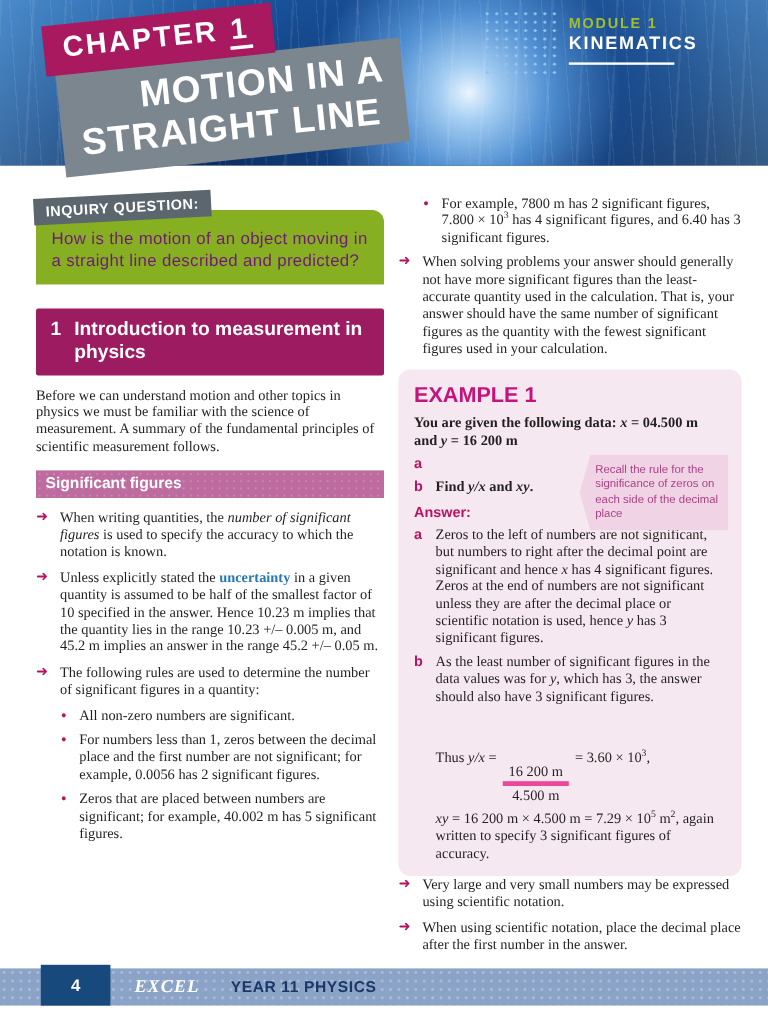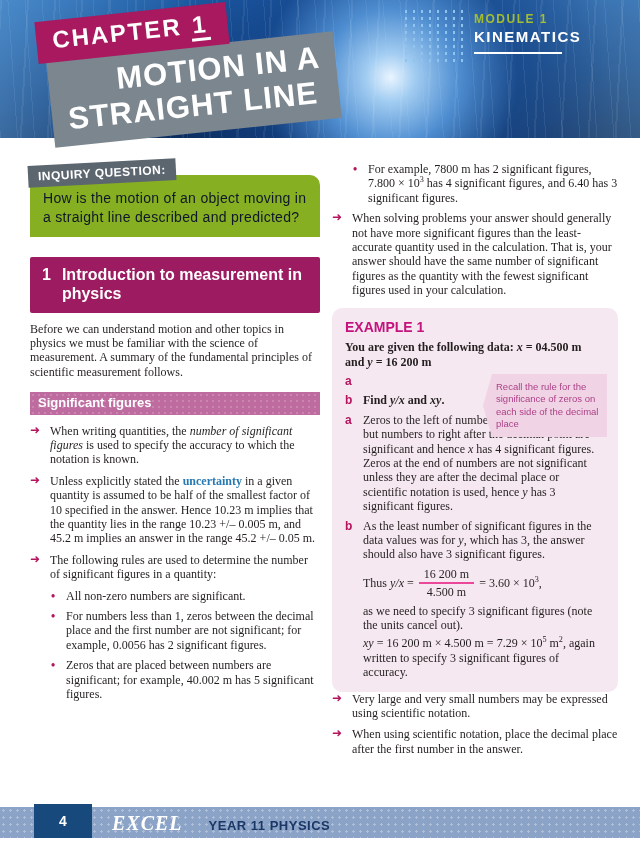--- a/index.html
+++ b/index.html
@@ -35,21 +35,21 @@
 
   
   .content{display:flex;gap:12px;padding:14px 22px 0 30px;font-size:12px;line-height:1.2;}
   .col-left{width:290px;flex:none;}
   .col-right{width:286px;flex:none;}
 
   
   .inq-tab{display:inline-block;position:relative;z-index:2;transform:rotate(-3deg);margin-left:-2px;
     background:#5c666f;color:#fff;font-family:"Liberation Sans",sans-serif;font-weight:bold;
     font-size:12px;letter-spacing:.5px;padding:4px 10px;}
-  .inq-question{margin-top:-9px;background:#86af21;border-radius:10px 10px 0 0;color:#0f172a;
+  .inq-question{margin-top:-9px;background:#86af21;border-radius:10px 10px 0 0;color:#701a75;
     font-family:"Liberation Sans",sans-serif;font-size:14px;line-height:1.35;letter-spacing:.3px;
     padding:14px 13px 10px 13px;}
   .inq-context{background:#e8e9ea;border-radius:0 0 10px 10px;color:#3c444b;
     font-family:"Liberation Sans",sans-serif;font-size:12px;line-height:1.34;padding:9px 12px 10px 12px;}
 
   
   .section-head{display:flex;gap:11px;background:#9c1b61;color:#fff;margin-top:20px;
     font-family:"Liberation Sans",sans-serif;font-weight:bold;font-size:16px;line-height:1.2;
     padding:8px 10px 9px 12px;border-radius:2px;}
   .intro-para{margin:9px 0 0 0;}
@@ -69,46 +69,46 @@
   
   .defbox{background:#e2efec;border-radius:8px;padding:9px 12px;margin:11px 0 12px 0;}
 
   
   .r-i{font-style:italic;} .r-b{font-weight:bold;} .r-bi{font-weight:bold;font-style:italic;}
   .r-sup{font-size:.68em;vertical-align:super;line-height:0;}
   .r-term{color:#2679b2;font-weight:bold;}
 
   
   .exbox{background:#f6e8f0;border-radius:10px;padding:11px 13px 12px 13px;margin-top:10px;}
-  .ex-label{color:#c4137c;font-family:"Liberation Sans",sans-serif;font-weight:bold;font-size:14px;margin-bottom:5px;}
+  .ex-label{color:#c4137c;font-family:"Liberation Sans",sans-serif;font-weight:bold;font-size:18px;margin-bottom:5px;}
   .ex-given{margin:0 14px 5px 0;}
   .ex-items{position:relative;padding-right:116px;}
   .ex-item{display:flex;gap:8px;margin:0 0 5px 0;}
   .ex-item .marker{color:#b5155e;font-family:"Liberation Sans",sans-serif;font-weight:bold;font-size:12px;flex:none;width:10px;}
   .ex-item p{margin:0;}
   .hint{position:absolute;right:-2px;top:0;width:104px;background:#f0d4e5;color:#ac4187;
     font-family:"Liberation Sans",sans-serif;font-size:9.5px;line-height:1.3;
     padding:7px 7px 7px 13px;clip-path:polygon(9px 0, 100% 0, 100% 100%, 9px 100%, 0 50%);}
   .ans-label{color:#b5155e;font-family:"Liberation Sans",sans-serif;font-weight:bold;font-size:12px;margin:7px 0 4px 0;}
   .formula{display:flex;align-items:center;gap:5px;margin:5px 0 4px 18px;}
   .frac{display:inline-flex;flex-direction:column;text-align:center;}
-  .frac .num{border-bottom:2px solid #ec4899;padding:0 5px 1px 5px;}
+  .frac .num{border-bottom:4px solid #ec4899;padding:0 5px 1px 5px;margin-top:44px;}
   .frac .den{padding-top:1px;}
   .ex-cont{margin:0 0 0 18px;}
   .ex-cont2{margin:4px 0 0 18px;}
 
   
   .footer{position:absolute;left:0;right:0;bottom:5px;height:31px;background:#8ba3c6;
     background-image:radial-gradient(rgba(255,255,255,.30) 1px, transparent 1.2px);background-size:7px 7px;}
   .page-num{position:absolute;left:34px;top:-3px;width:58px;height:34px;background:#17497c;color:#fff;
     font-family:"Liberation Sans",sans-serif;font-weight:bold;font-size:14px;
     display:flex;align-items:center;justify-content:center;}
   .book{position:absolute;left:112px;top:50%;transform:translateY(-50%);white-space:nowrap;}
   .series{color:#fff;font-family:"Liberation Serif",serif;font-weight:bold;font-style:italic;
-    font-size:20px;letter-spacing:1px;margin-right:6px;}
+    font-size:15px;letter-spacing:1px;margin-right:6px;}
   .btitle{color:#1b3766;font-family:"Liberation Sans",sans-serif;font-weight:bold;font-size:13px;letter-spacing:.5px;margin-left:20px;}
 </style>
 </head>
 <body>
 
 <div class="page">
 
   <header class="hero">
     <div class="hero-photo">
       <div class="hero-streaks"></div>
@@ -195,41 +195,41 @@
           <div class="hint">Recall the rule for the significance of zeros on each side of the decimal place</div>
           <div class="ex-item">
             <span class="marker">a</span>
           </div>
           <div class="ex-item">
             <span class="marker">b</span>
             <p><span class="r-b">Find </span><span class="r-bi">y/x</span><span class="r-b"> and </span><span class="r-bi">xy</span><span class="r-b">.</span></p>
           </div>
         </div>
 
+        <div class="ans-label">Answer:</div>
 
         <div class="ex-item">
           <span class="marker">a</span>
           <p><span>Zeros to the left of numbers are not significant, but numbers to right after the decimal point are significant and hence </span><span class="r-i">x</span><span> has 4 significant figures. Zeros at the end of numbers are not significant unless they are after the decimal place or scientific notation is used, hence </span><span class="r-i">y</span><span> has 3 significant figures.</span></p>
         </div>
 
         <div class="ex-item">
           <span class="marker">b</span>
           <p><span>As the least number of significant figures in the data values was for </span><span class="r-i">y</span><span>, which has 3, the answer should also have 3 significant figures.</span></p>
         </div>
 
         <div class="formula">
           <span><span>Thus </span><span class="r-i">y/x</span><span> = </span></span>
           <span class="frac">
             <span class="num">16 200 m</span>
             <span class="den">4.500 m</span>
           </span>
           <span><span>= 3.60 × 10</span><span class="r-sup">3</span><span>,</span></span>
         </div>
 
-        <p class="ex-cont">as we need to specify 3 significant figures (note the units cancel out).</p>
         <p class="ex-cont2"><span class="r-i">xy</span><span> = 16 200 m × 4.500 m = 7.29 × 10</span><span class="r-sup">5</span><span> m</span><span class="r-sup">2</span><span>, again written to specify 3 significant figures of accuracy.</span></p>
       </div>
 
 
       <div class="bullet">
         <span class="arrow">➜</span>
         <p><span>Very large and very small numbers may be expressed using scientific notation.</span></p>
       </div>
       <div class="bullet">
         <span class="arrow">➜</span>

